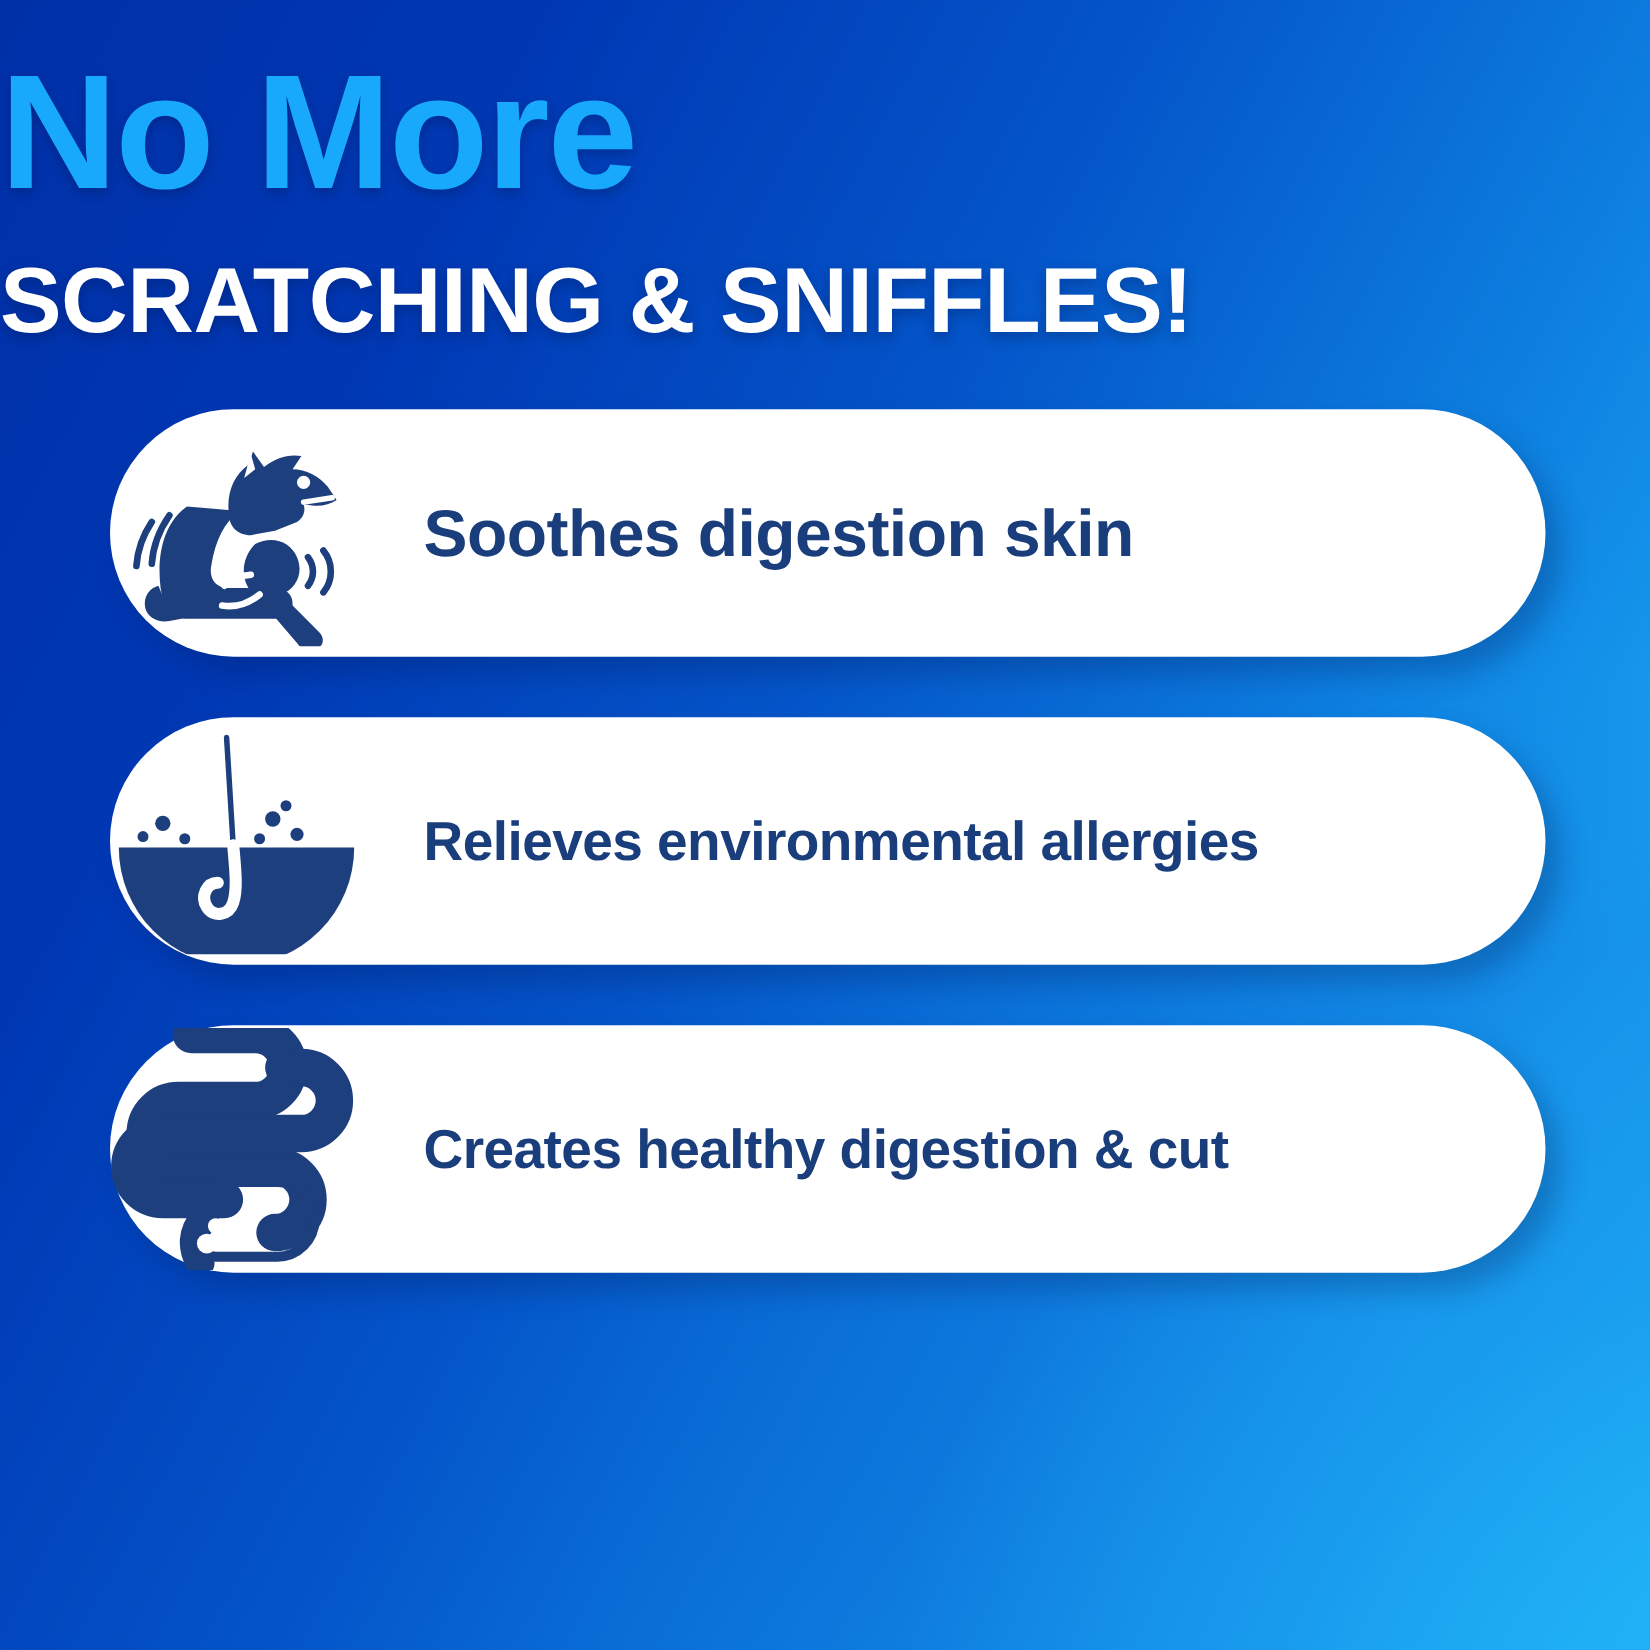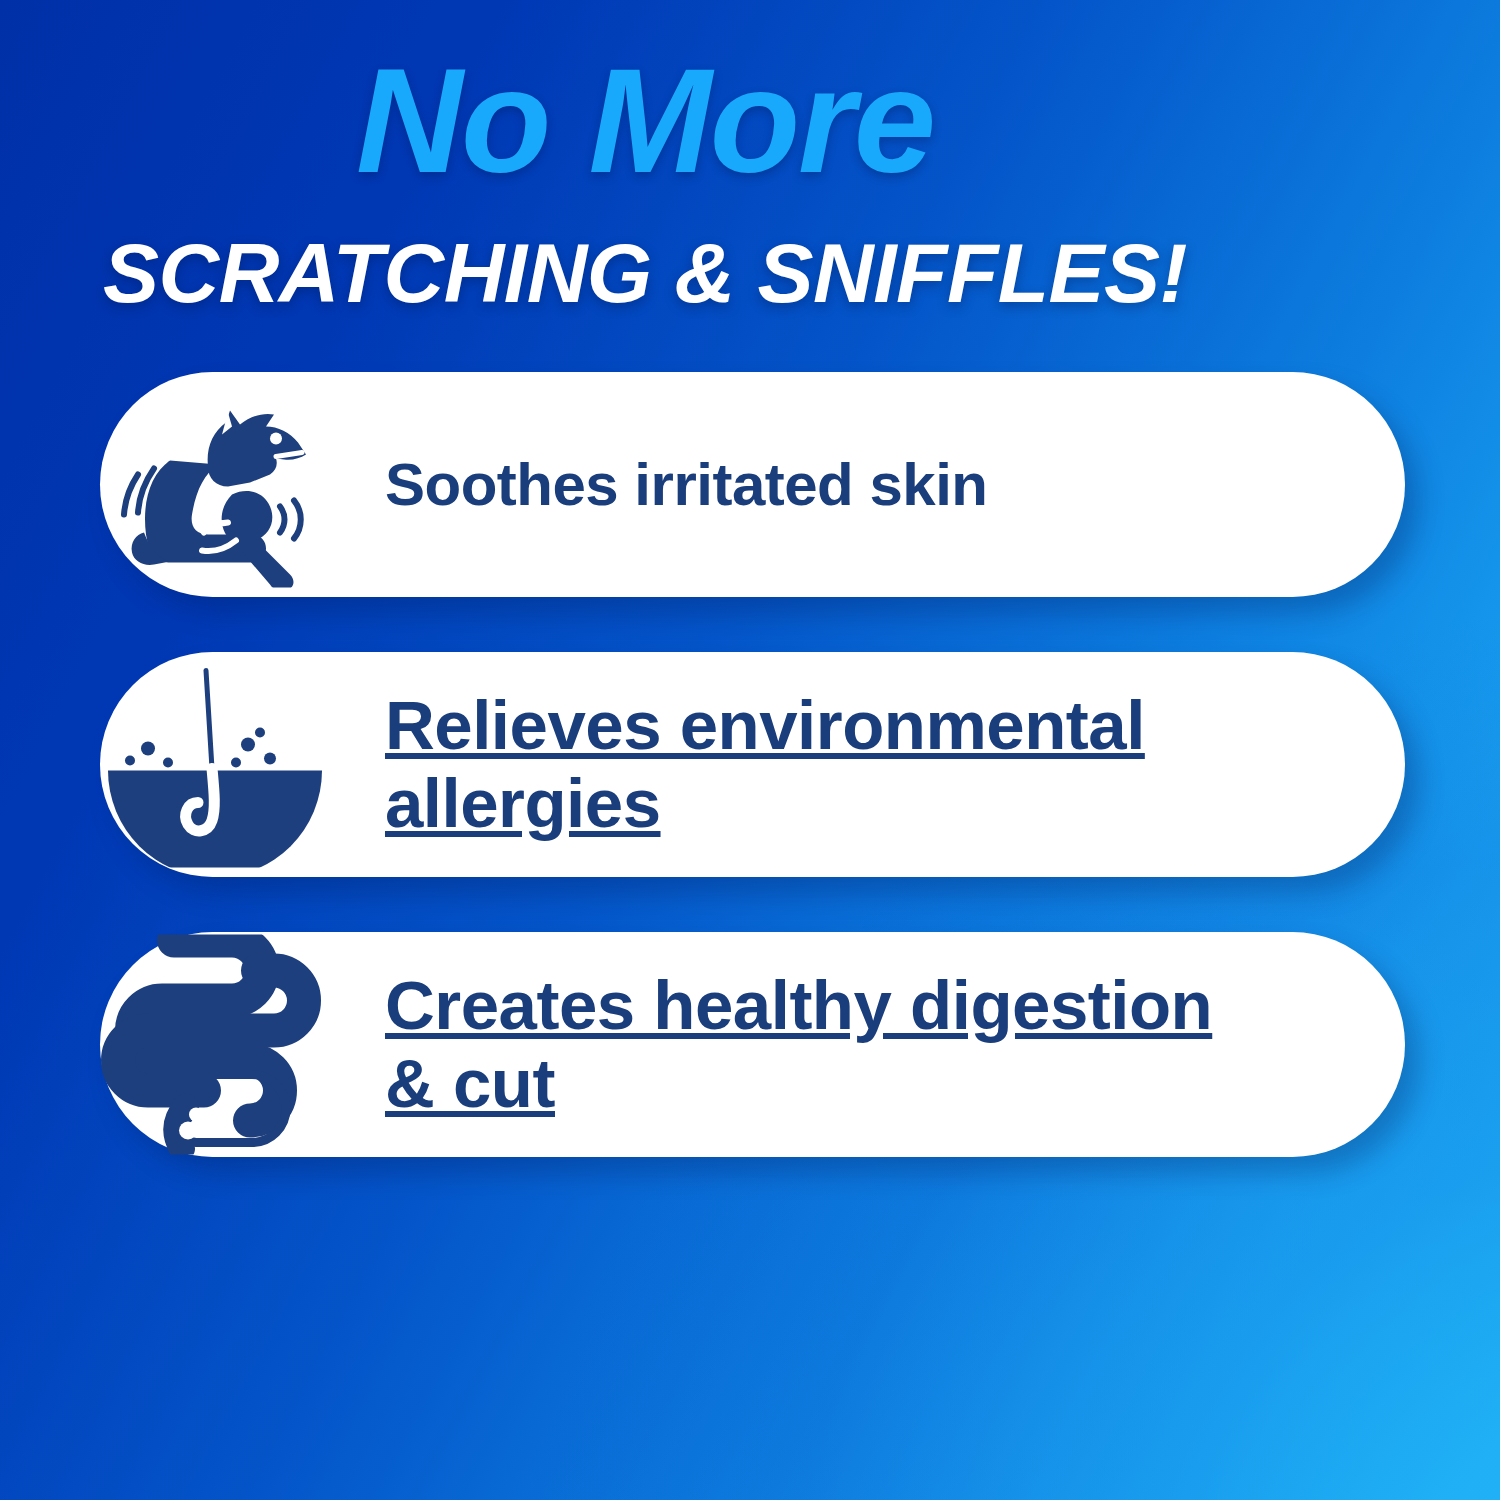--- a/index.html
+++ b/index.html
@@ -16,22 +16,21 @@
     background:
       radial-gradient(ellipse 1700px 1500px at 112% 108%, #1FB0F5 0%, rgba(31,176,245,0.85) 16%, rgba(24,150,235,0.55) 32%, rgba(12,90,205,0.18) 52%, rgba(0,51,174,0) 68%),
       linear-gradient(118deg, #0030A8 0%, #0038B4 22%, #0455C9 46%, #0C7BDE 66%, #189FF0 84%, #20B2F6 100%);
     overflow:hidden;
   }
 
   
   .headline-wrap {
     position:absolute;
     top:48px; left:0; width:1290px;
-    text-align:center;
-    font-style:italic;
+    text-align:left;
   }
   .headline-1 {
     display:block;
     color:#18A9FC;
     font-size:148px;
     line-height:0.98;
     font-weight:bold;
     letter-spacing:-2px;
     text-shadow:0 4px 10px rgba(0,20,70,0.30);
   }
@@ -82,21 +81,21 @@
   .card-text {
     margin-left:285px;
     padding-right:60px;
     color:#1A3D7C;
     font-size:60px;
     font-weight:bold;
     line-height:1.12;
     letter-spacing:-0.5px;
     max-width:950px;
   }
-  .card-text.two-line { font-size:69px;text-decoration:underline; }
+  .card-text.two-line { font-size:50px; }
 </style>
 </head>
 <body>
 
 <div id="poster">
 
   <div class="headline-wrap">
     <span class="headline-1">No More</span>
     <span class="headline-2">SCRATCHING &amp; SNIFFLES!</span>
   </div>
@@ -139,21 +138,21 @@
             <path d="M128 140 C116 142 106 140 100 134" stroke="#FFFFFF" stroke-width="6" stroke-linecap="round" fill="none"></path>
             <path d="M136 158 C126 166 114 170 102 168" stroke="#FFFFFF" stroke-width="6" stroke-linecap="round" fill="none"></path>
 
             <path d="M116 118 C110 126 110 136 116 144" stroke="#FFFFFF" stroke-width="6" stroke-linecap="round" fill="none"></path>
             <path d="M104 112 C95 123 95 139 104 150" stroke="#FFFFFF" stroke-width="6" stroke-linecap="round" fill="none"></path>
             <path d="M180 124 C186 132 186 142 180 150" stroke="#1E3F7D" stroke-width="6" stroke-linecap="round" fill="none"></path>
             <path d="M194 118 C203 129 203 145 194 156" stroke="#1E3F7D" stroke-width="6" stroke-linecap="round" fill="none"></path>
           </g>
         </svg>
       </div>
-      <div class="card-text">Soothes irritated skin</div>
+      <div class="card-text">Soothes digestion skin</div>
     </div>
 
     <div class="card">
       <div class="card-icon">
         <svg width="230" height="205" viewBox="0 0 230 205" fill="none">
 
           <path d="M8 108 L222 108 A107 107 0 0 1 8 108 Z" fill="#1E3F7D"></path>
 
           <path d="M106 8 C108 36 110 70 112 106" stroke="#1E3F7D" stroke-width="5" stroke-linecap="round" fill="none"></path>
 

